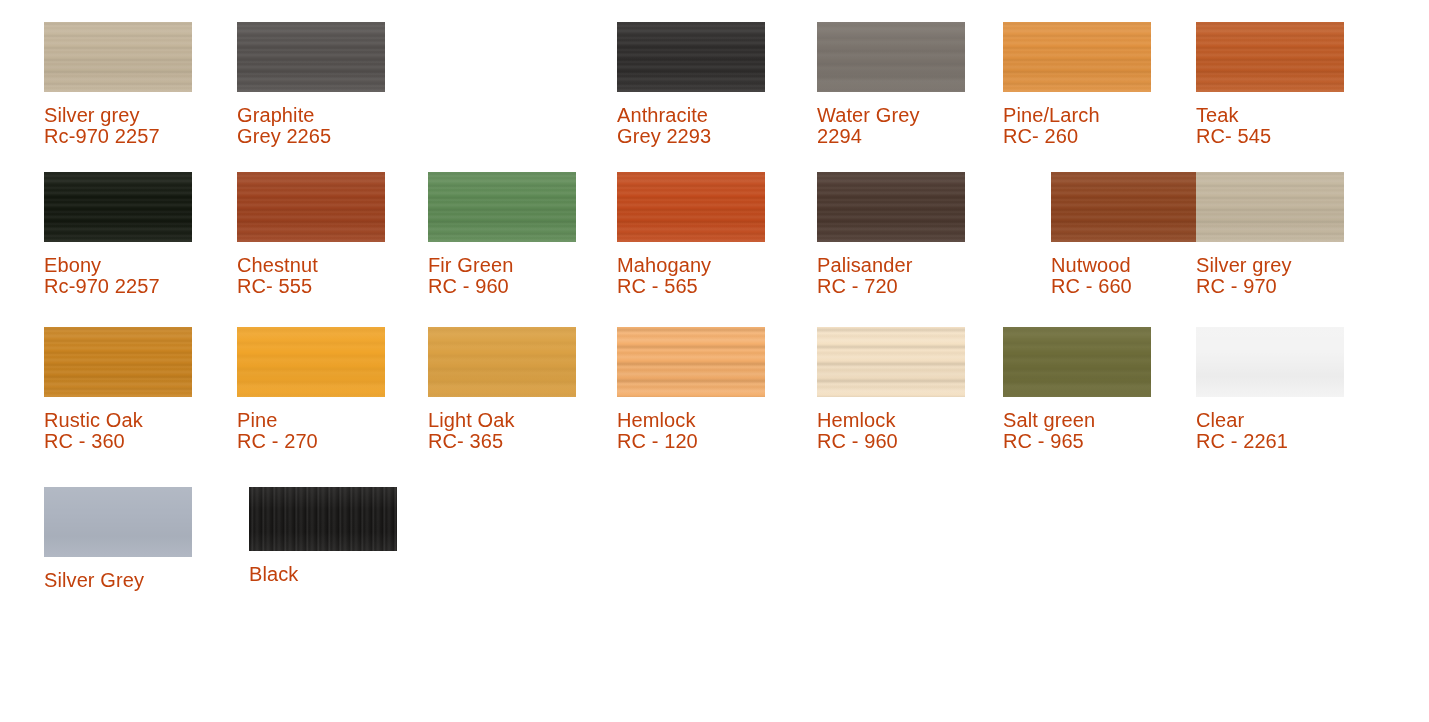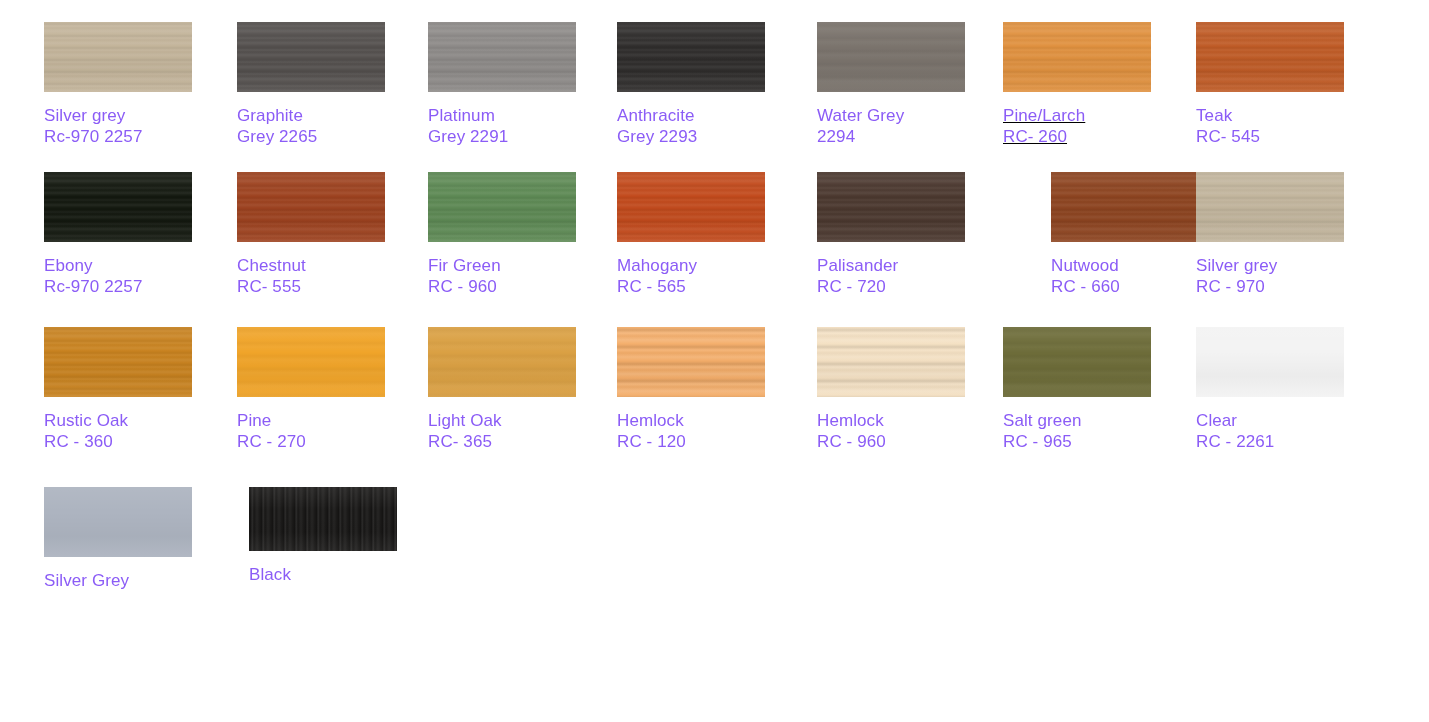--- a/index.html
+++ b/index.html
@@ -97,22 +97,22 @@
     );
   }
 
   .swatch-labels {
     margin-top: 13px;
     line-height: 21px;
   }
   .swatch-name,
   .swatch-code {
     display: block;
-    font-size: 17px;
-    color: #8b5cf6;
+    font-size: 20px;
+    color: #c2410c;
     letter-spacing: 0.1px;
     white-space: nowrap;
   }
 </style>
 </head>
 <body>
 
 <div id="swatch-grid">
     <div class="swatch-cell" style="left: 44px; top: 22px;">
       <div class="swatch-chip" style="background-color: rgb(195, 180, 154);">
@@ -127,51 +127,41 @@
     <div class="swatch-cell" style="left: 237px; top: 22px;">
       <div class="swatch-chip" style="background-color: rgb(84, 80, 78);">
         <div class="grain horiz"></div>
         <div class="grain sheen"></div>
       </div>
       <div class="swatch-labels">
         <span class="swatch-name">Graphite</span>
         <span class="swatch-code">Grey 2265</span>
       </div>
     </div>
-    <div class="swatch-cell" style="left: 428px; top: 22px;">
-      <div class="swatch-chip" style="background-color: rgb(141, 138, 136);">
-        <div class="grain horiz"></div>
-        <div class="grain sheen"></div>
-      </div>
-      <div class="swatch-labels">
-        <span class="swatch-name">Platinum</span>
-        <span class="swatch-code">Grey 2291</span>
-      </div>
-    </div>
     <div class="swatch-cell" style="left: 617px; top: 22px;">
       <div class="swatch-chip" style="background-color: rgb(47, 45, 44);">
         <div class="grain horiz"></div>
         <div class="grain sheen"></div>
       </div>
       <div class="swatch-labels">
         <span class="swatch-name">Anthracite</span>
         <span class="swatch-code">Grey 2293</span>
       </div>
     </div>
     <div class="swatch-cell" style="left: 817px; top: 22px;">
       <div class="swatch-chip" style="background-color: rgb(122, 115, 108);">
         <div class="grain horiz-soft"></div>
         <div class="grain sheen"></div>
       </div>
       <div class="swatch-labels">
         <span class="swatch-name">Water Grey</span>
         <span class="swatch-code">2294</span>
       </div>
     </div>
-    <div class="swatch-cell" style="left: 1003px; top: 22px; text-decoration: underline;">
+    <div class="swatch-cell" style="left: 1003px; top: 22px;">
       <div class="swatch-chip" style="background-color: rgb(224, 145, 63);">
         <div class="grain horiz"></div>
         <div class="grain sheen"></div>
       </div>
       <div class="swatch-labels">
         <span class="swatch-name">Pine/Larch</span>
         <span class="swatch-code">RC- 260</span>
       </div>
     </div>
     <div class="swatch-cell" style="left: 1196px; top: 22px;">

